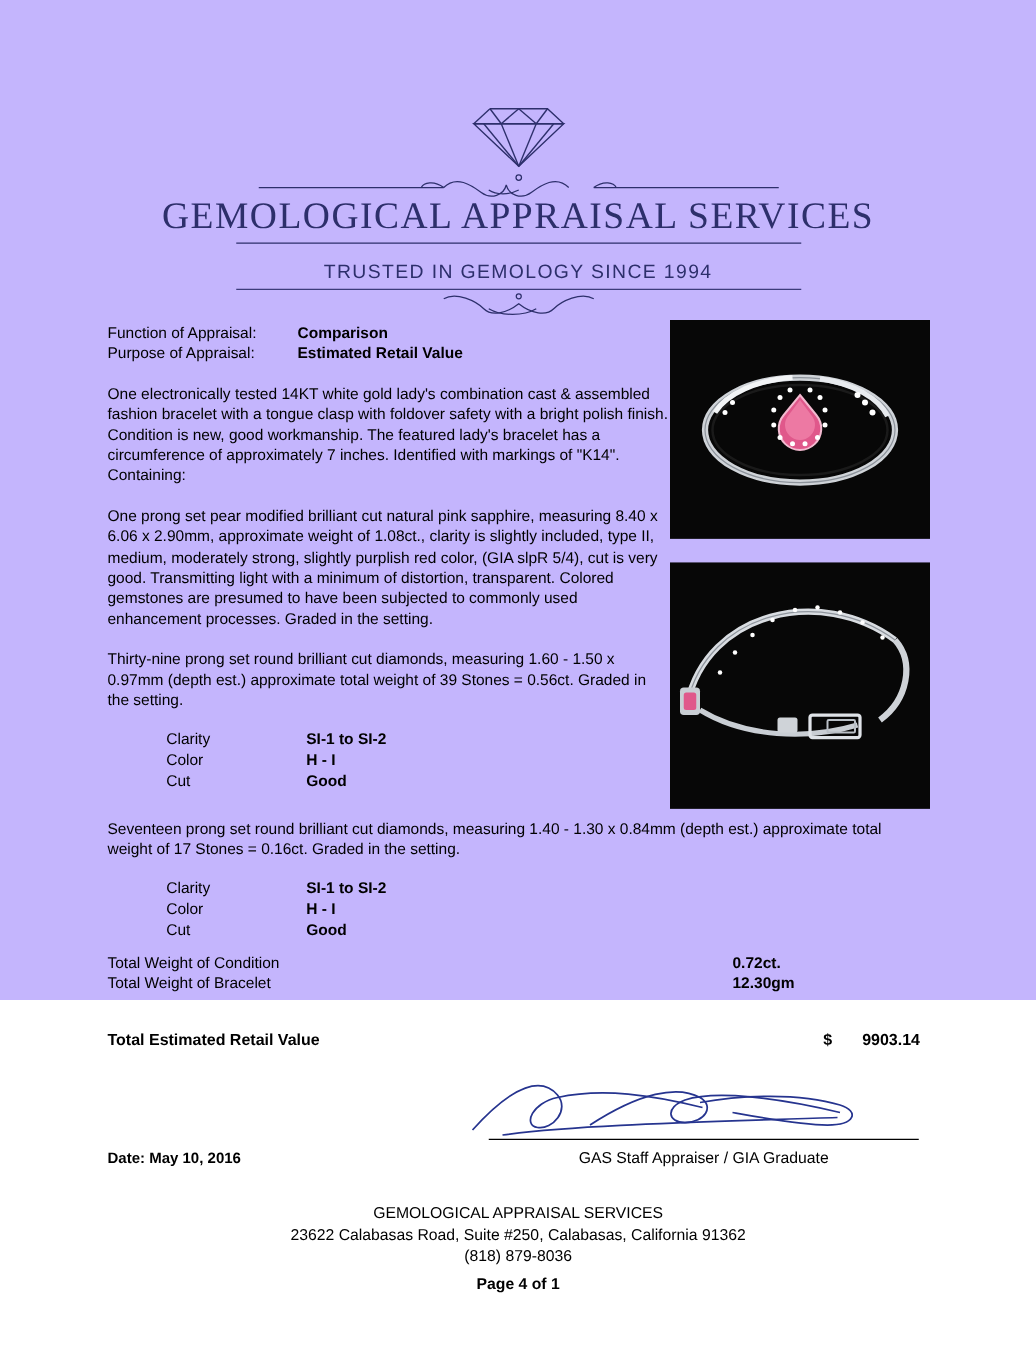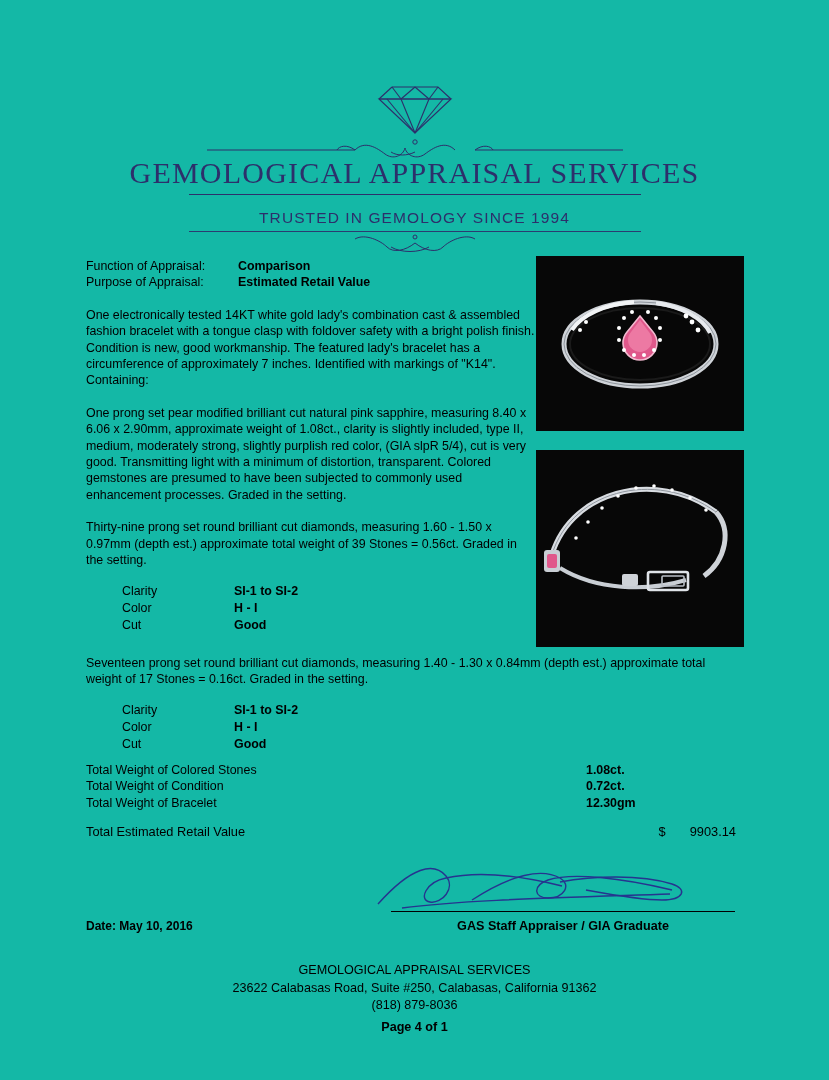--- a/index.html
+++ b/index.html
@@ -11,22 +11,22 @@
     width: 829px;
     height: 1080px;
     font-family: "Liberation Sans", sans-serif;
     color: #000000;
     position: relative;
     overflow: hidden;
   }
   .page {
     position: relative;
     width: 829px;
-    height: 1080px;
-    background: #14b8a6;
+    height: 800px;
+    background: #c4b5fd;
   }
 
   
   .header {
     position: absolute;
     top: 82px;
     left: 0;
     width: 829px;
     text-align: center;
   }
@@ -96,21 +96,21 @@
     font-size: 12.4px;
   }
   p.para {
     margin: 0;
     padding: 0;
   }
   .spacer-md { height: 16px; }
 
   
   .grade-table {
-    margin-left: 36px;
+    margin-left: 47px;
     margin-top: 14px;
     margin-bottom: 0;
     border-collapse: collapse;
   }
   .grade-table td {
     font-size: 12.4px;
     line-height: 17px;
     padding: 0;
     vertical-align: top;
   }
@@ -146,21 +146,21 @@
     text-align: left;
     padding-left: 320px;
   }
   .grand {
     position: absolute;
     left: 86px;
     top: 824px;
     width: 650px;
     display: flex;
     justify-content: space-between;
-    font-weight: normal;
+    font-weight: bold;
     font-size: 12.8px;
   }
   .grand .dollar {
     display: flex;
     gap: 24px;
   }
 
   
   .photo {
     position: absolute;
@@ -185,21 +185,21 @@
     top: 860px;
     width: 330px;
     height: 60px;
   }
   .sig-caption {
     position: absolute;
     left: 391px;
     top: 919px;
     width: 344px;
     text-align: center;
-    font-weight: bold;
+    font-weight: normal;
     font-size: 12.6px;
   }
   .date-line {
     position: absolute;
     left: 86px;
     top: 919px;
     font-weight: bold;
     font-size: 12px;
   }
 
@@ -381,24 +381,20 @@
       <tr>
         <td class="k">Cut</td>
         <td class="v">Good</td>
       </tr>
     </tbody>
       </table>
   </div>
 
   <div class="totals">
     <div class="totals-row">
-      <span class="lbl">Total Weight of Colored Stones</span>
-      <span class="amt">1.08ct.</span>
-    </div>
-    <div class="totals-row">
       <span class="lbl">Total Weight of Condition</span>
       <span class="amt">0.72ct.</span>
     </div>
     <div class="totals-row">
       <span class="lbl">Total Weight of Bracelet</span>
       <span class="amt">12.30gm</span>
     </div>
   </div>
 
   <div class="grand">

